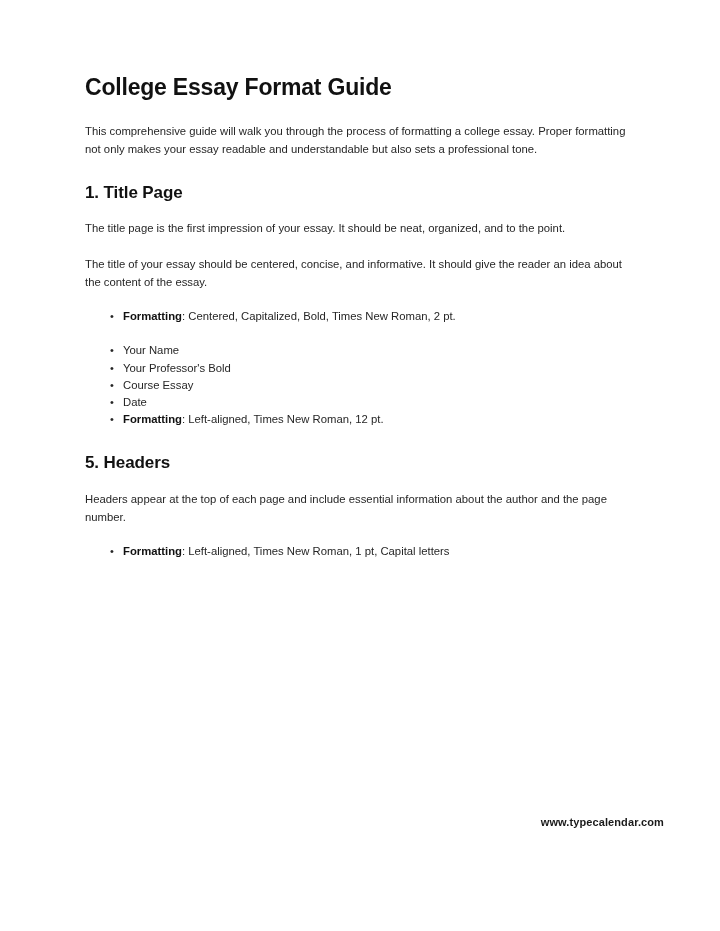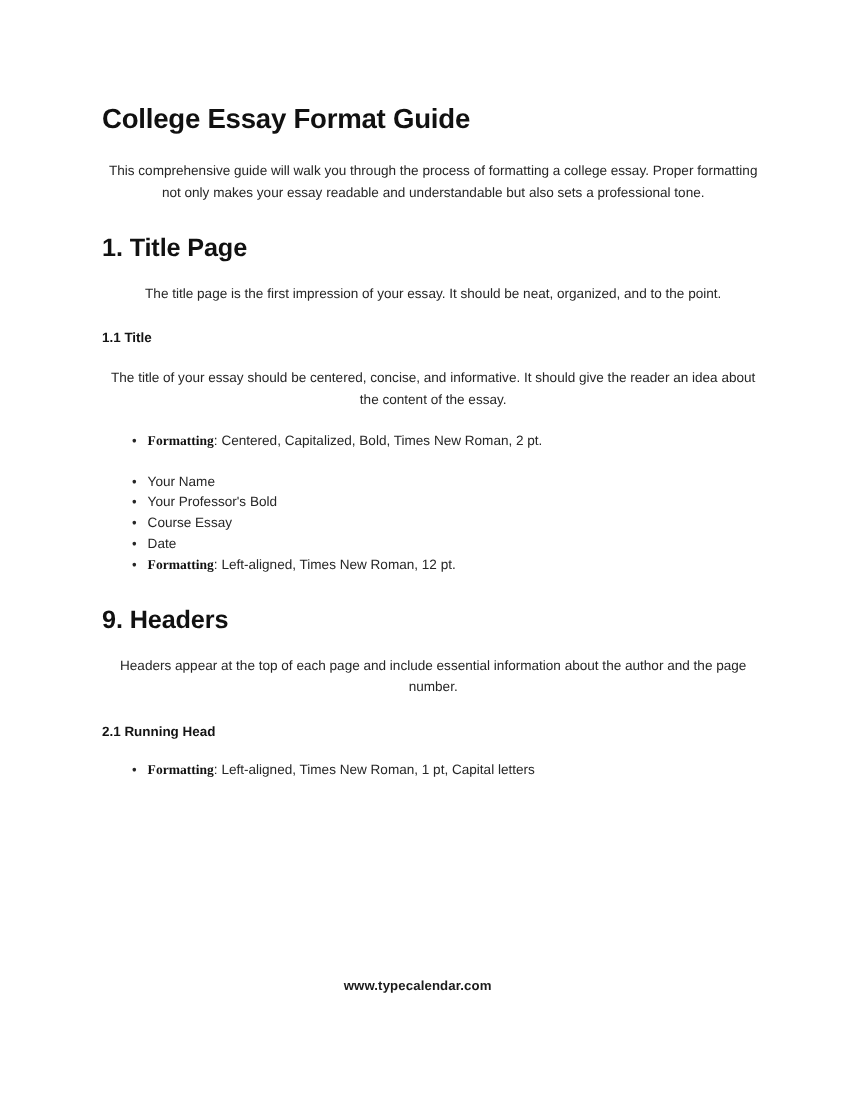--- a/index.html
+++ b/index.html
@@ -19,43 +19,43 @@
     position: relative;
     width: 720px;
     height: 931px;
     background: #ffffff;
     box-sizing: border-box;
   }
 
   .doc-body {
     position: absolute;
     left: 85px;
-    top: 86px;
+    top: 74px;
     width: 552px;
   }
 
   .doc-title {
     font-size: 23px;
     font-weight: bold;
     color: #111111;
     letter-spacing: -0.2px;
     margin: 0 0 20px 0;
     line-height: 1.2;
   }
 
   .para {
     font-size: 11.3px;
     line-height: 1.62;
     color: #262626;
     margin: 0 0 17px 0;
-    text-align: center;
+    text-align: left;
   }
 
   .h2 {
-    font-size: 21px;
+    font-size: 17px;
     font-weight: bold;
     color: #111111;
     letter-spacing: -0.1px;
     margin: 24px 0 16px 0;
     line-height: 1.25;
   }
 
   .h3 {
     font-size: 11.2px;
     font-weight: bold;
@@ -84,51 +84,48 @@
     left: 25px;
     top: 0;
     font-size: 11px;
     line-height: 1.52;
     color: #262626;
   }
 
   .lbl {
     font-weight: bold;
     color: #111111;
-    font-family: Liberation Serif, serif;
   }
 
   .footer {
     position: absolute;
     left: 0;
     top: 816px;
     width: 664px;
-    text-align: center;
+    text-align: right;
     font-size: 11px;
     font-weight: bold;
     color: #1a1a1a;
     letter-spacing: 0.1px;
-    margin-left: 16px;
   }
 </style>
 </head>
 <body>
 
 <div class="page">
 
   <div class="doc-body">
 
     <h1 class="doc-title">College Essay Format Guide</h1>
 
     <p class="para">This comprehensive guide will walk you through the process of formatting a college essay. Proper formatting not only makes your essay readable and understandable but also sets a professional tone.</p>
 
     <h2 class="h2">1. Title Page</h2>
     <p class="para">The title page is the first impression of your essay. It should be neat, organized, and to the point.</p>
 
-    <h3 class="h3">1.1 Title</h3>
     <p class="para">The title of your essay should be centered, concise, and informative. It should give the reader an idea about the content of the essay.</p>
     <ul class="bullets">
       <li>
         <span class="dot">•</span><span class="lbl">Formatting</span><span>: Centered, Capitalized, Bold, Times New Roman, 2 pt.</span>
       </li>
     </ul>
 
     <ul class="bullets">
       <li>
         <span class="dot">•</span><span>Your Name</span>
@@ -140,24 +137,23 @@
         <span class="dot">•</span><span>Course Essay</span>
       </li>
       <li>
         <span class="dot">•</span><span>Date</span>
       </li>
       <li>
         <span class="dot">•</span><span class="lbl">Formatting</span><span>: Left-aligned, Times New Roman, 12 pt.</span>
       </li>
     </ul>
 
-    <h2 class="h2">9. Headers</h2>
+    <h2 class="h2">5. Headers</h2>
     <p class="para">Headers appear at the top of each page and include essential information about the author and the page number.</p>
 
-    <h3 class="h3">2.1 Running Head</h3>
     <ul class="bullets">
       <li>
         <span class="dot">•</span><span class="lbl">Formatting</span><span>: Left-aligned, Times New Roman, 1 pt, Capital letters</span>
       </li>
     </ul>
 
   </div>
 
   <div class="footer">www.typecalendar.com</div>
 

